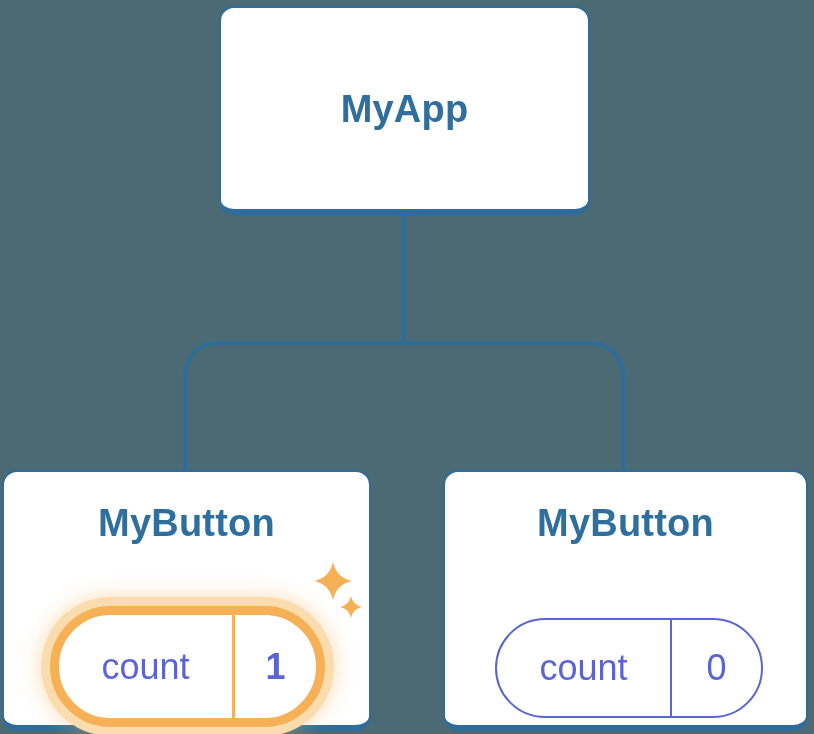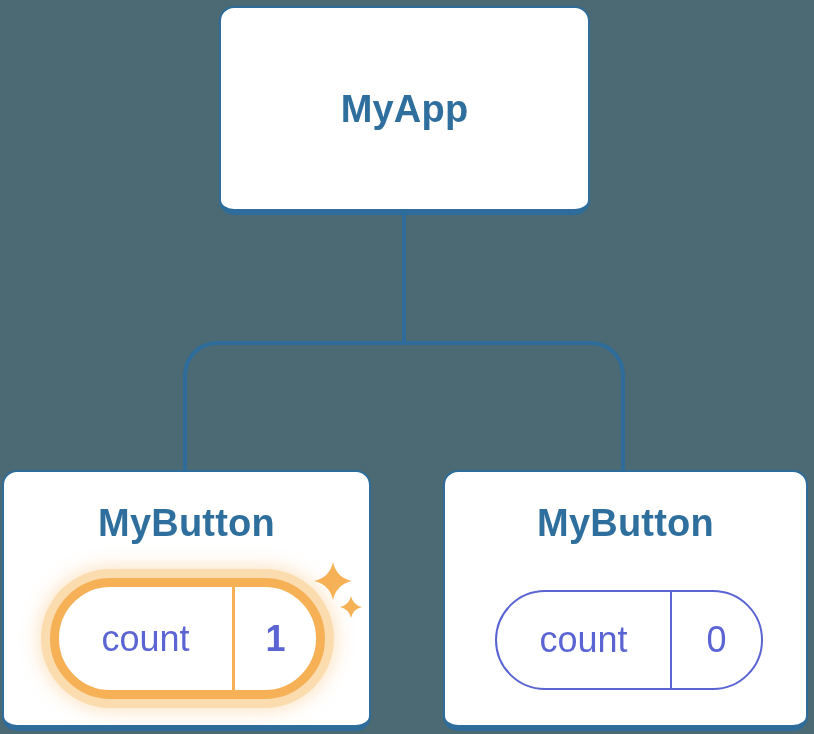--- a/index.html
+++ b/index.html
@@ -68,20 +68,21 @@
 
   
   .pill {
     position: absolute;
     background: var(--box_fill, #ffffff);
     border-radius: 999px;
     box-sizing: border-box;
     display: flex;
     align-items: stretch;
     overflow: hidden;
+    margin-top: 28px;
   }
   .pill-highlight {
     left: 50px; top: 578px;
     width: 275px; height: 121px;
     border: 9px solid var(--orange, #f6b157);
     box-shadow: 0 0 0 9px var(--orange_glow, #fbdcae),
                 0 0 18px 12px rgba(247, 177, 87, 0.35);
   }
   .pill-normal {
     left: 495px; top: 590px;

